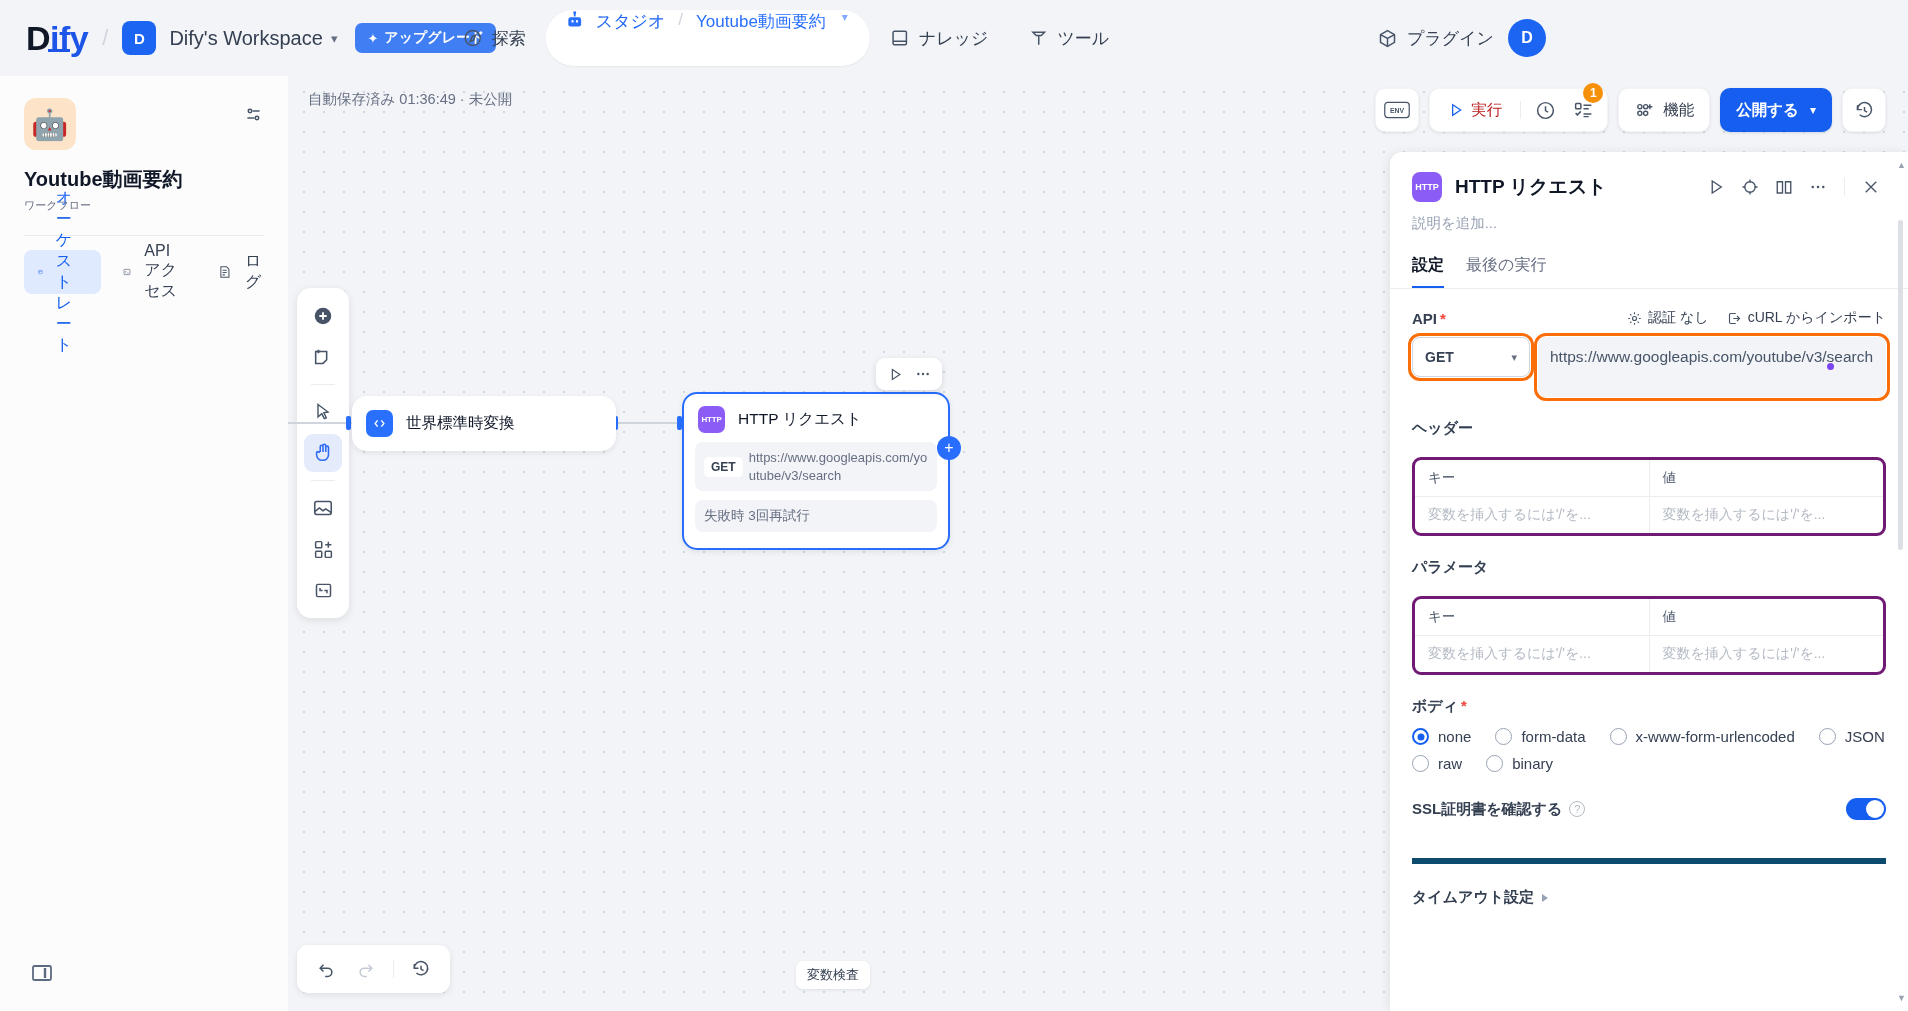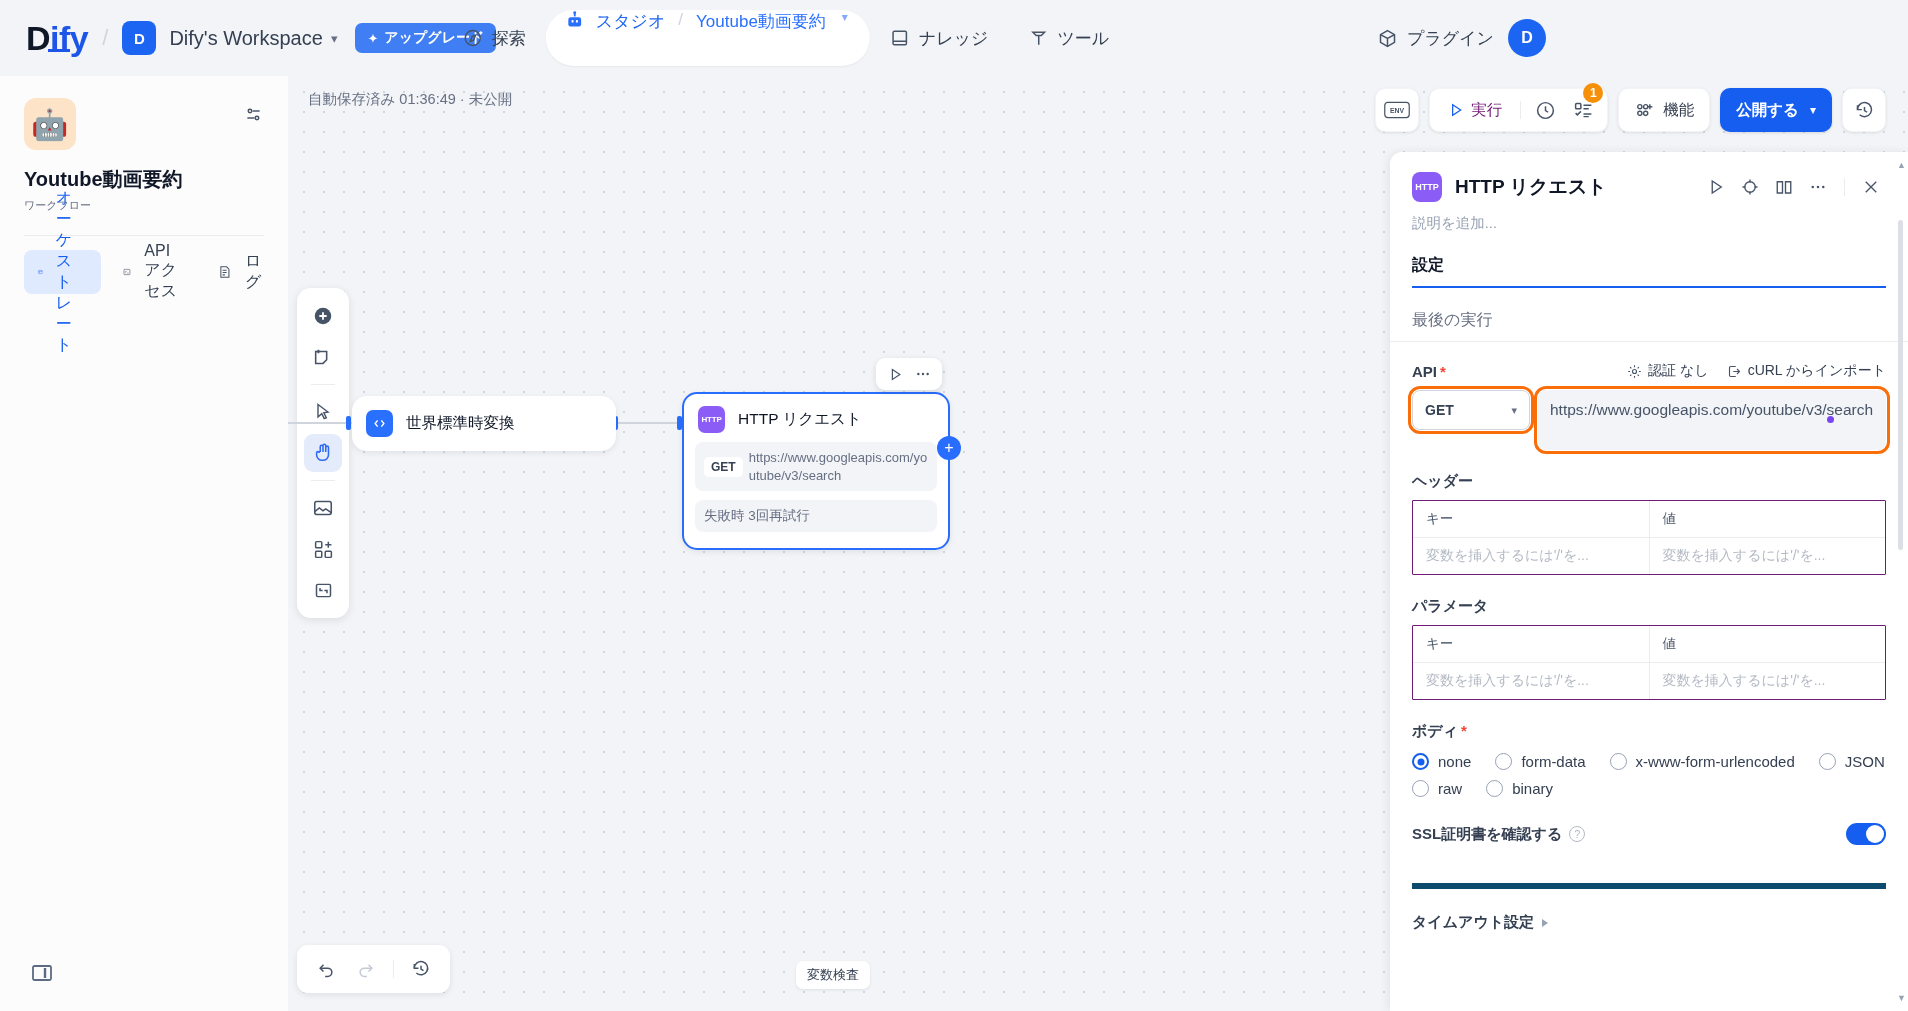--- a/index.html
+++ b/index.html
@@ -102,21 +102,21 @@
   .c-toolbar { position: absolute; right: 22px; top: 12px; display: flex; align-items: center; gap: 10px; }
   .tool-card {
     background: #fff; border-radius: 10px; height: 44px;
     box-shadow: 0 1px 3px rgba(16,24,40,0.10); display:flex; align-items:center;
     border: 0.5px solid #f2f4f7;
   }
   .env-btn { width: 44px; justify-content: center; cursor: pointer; }
   .run-group { padding: 0 6px; gap: 2px; position: relative; }
   .run-btn {
     display:flex; align-items:center; gap: 7px; padding: 0 12px; height: 34px;
-    color: #701a75; font-size: 15.5px; font-weight: 500; cursor: pointer; border-radius: 7px;
+    color: #b91c1c; font-size: 15.5px; font-weight: 500; cursor: pointer; border-radius: 7px;
   }
   .vsep { width: 1px; height: 18px; background: #eaecf0; margin: 0 4px; }
   .icon-btn { width: 36px; height: 34px; display:flex; align-items:center; justify-content:center; cursor:pointer; border-radius: 7px; }
   .badge-1 {
     position: absolute; right: 4px; top: -6px; width: 20px; height: 20px; border-radius: 50%;
     background: #f79009; color: #fff; font-size: 12px; font-weight: 700;
     display:flex; align-items:center; justify-content:center;
   }
   .feat-btn { padding: 0 15px; gap: 9px; font-size: 15.5px; color: #354052; cursor:pointer; }
   .publish-btn {
@@ -205,21 +205,21 @@
     background: #fff; border-radius: 12px 0 0 0;
     box-shadow: -2px 0 10px rgba(16,24,40,0.07);
   }
   .p-head { padding: 20px 22px 0 22px; display:flex; align-items:center; gap: 13px; }
   .p-ico { width: 30px; height: 30px; border-radius: 8px; background: #8b5cf6; color:#fff; display:flex; align-items:center; justify-content:center; font-size: 9px; font-weight:700; }
   .p-title { font-size: 19px; font-weight: 600; color: #101828; }
   .p-actions { margin-left: auto; display:flex; align-items:center; gap: 4px; }
   .p-abtn { width: 30px; height: 30px; display:flex; align-items:center; justify-content:center; cursor:pointer; border-radius: 6px; }
   .p-vsep { width:1px; height: 18px; background:#eaecf0; margin: 0 7px; }
   .p-desc { padding: 12px 22px 0 22px; font-size: 14.5px; color: #98a2b3; }
-  .p-tabs { display:flex; gap: 22px; padding: 22px 22px 0 22px; border-bottom: 1px solid #eaecf0; flex-direction: column; }
+  .p-tabs { display:flex; gap: 22px; padding: 22px 22px 0 22px; border-bottom: 1px solid #eaecf0; }
   .p-tab { font-size: 16px; color: #676f83; padding-bottom: 10px; cursor:pointer; }
   .p-tab.active { color: #101828; font-weight: 600; border-bottom: 2px solid #155eef; }
   .p-body { padding: 0 22px; height: 690px; overflow: hidden; position: relative; }
 
   .sec-row { display:flex; align-items:center; margin-top: 20px; }
   .sec-label { font-size: 15px; font-weight: 600; color: #354052; }
   .req { color: #f04438; margin-left: 3px; }
   .sec-actions { margin-left: auto; display:flex; align-items:center; gap: 18px; }
   .sec-link { display:flex; align-items:center; gap: 6px; font-size: 14px; color: #354052; cursor:pointer; }
 
@@ -231,21 +231,21 @@
     outline: 3px solid #f96e09; outline-offset: 1px;
   }
   .url-box {
     flex: 1; min-height: 60px; background: #f2f4f7; border-radius: 8px; padding: 9px 12px;
     font-size: 15.5px; color: #475467; line-height: 1.42; word-break: break-all;
     outline: 3px solid #f96e09; outline-offset: 1px; position: relative; cursor: text;
   }
   .caret-dot { position:absolute; right: 52px; top: 26px; width: 7px; height: 7px; border-radius:50%; background:#7a45f0; }
 
   .sub-label { font-size: 15px; font-weight: 600; color: #354052; margin-top: 22px; }
-  .kv-table { margin-top: 9px; border: 1px solid #701a75; border-radius: 1px; overflow: hidden; }
+  .kv-table { margin-top: 19px; border: 3px solid #701a75; border-radius: 9px; overflow: hidden; }
   .kv-row { display:flex; }
   .kv-row + .kv-row { border-top: 1px solid #eaecf0; }
   .kv-cell { flex:1; padding: 9px 13px; font-size: 14px; }
   .kv-cell + .kv-cell { border-left: 1px solid #eaecf0; }
   .kv-head .kv-cell { color: #475467; font-weight: 500; font-size: 13.5px; }
   .kv-ph { color: #b4bac4; }
 
   .radios { margin-top: 12px; display:flex; flex-wrap: wrap; gap: 10px 24px; }
   .radio { display:flex; align-items:center; gap: 9px; font-size: 15px; color: #354052; cursor:pointer; }
   .rc { width: 17px; height: 17px; border-radius: 50%; border: 1.6px solid #98a2b3; display:inline-block; position:relative; }

